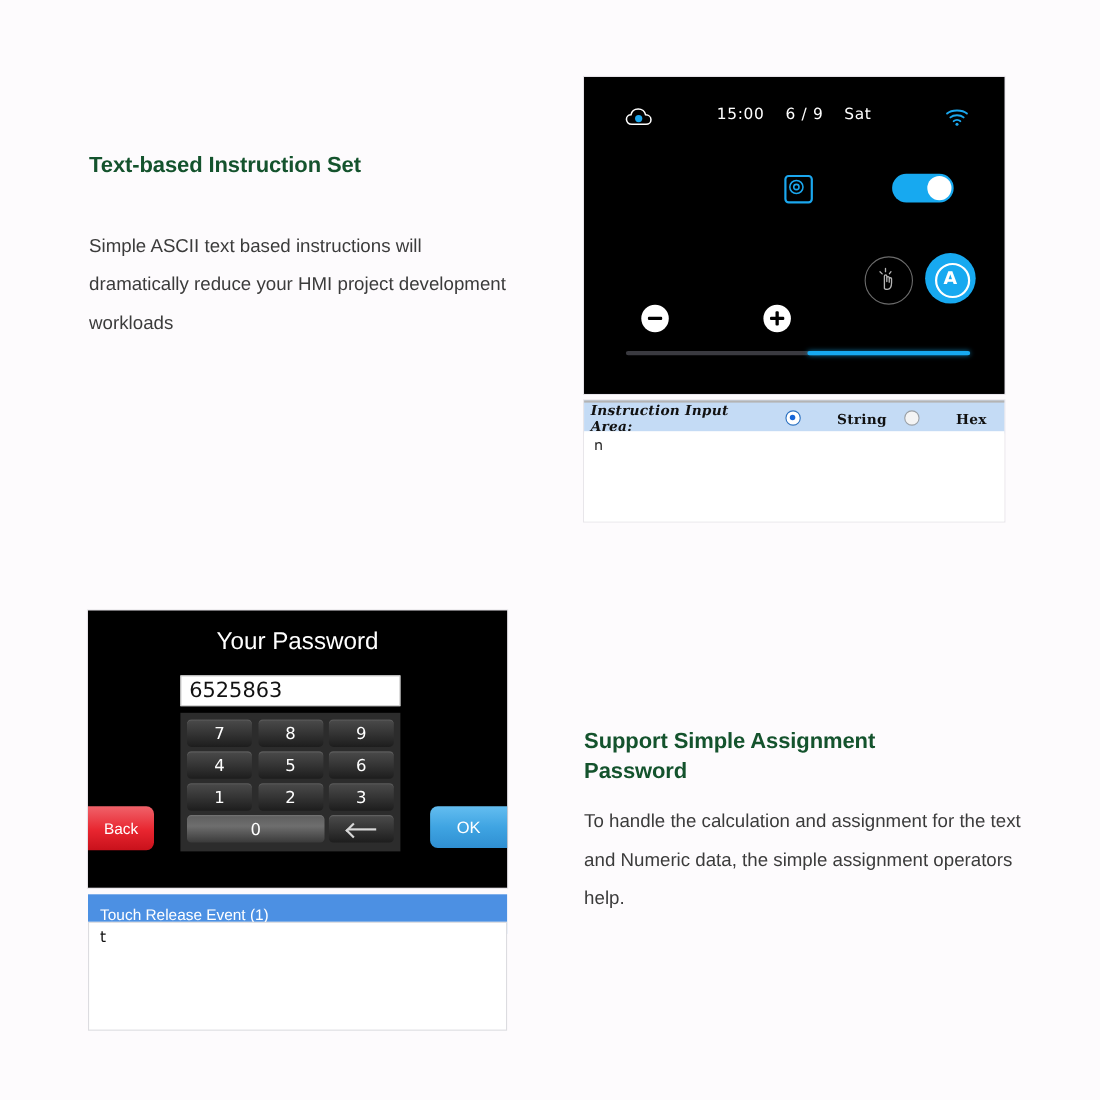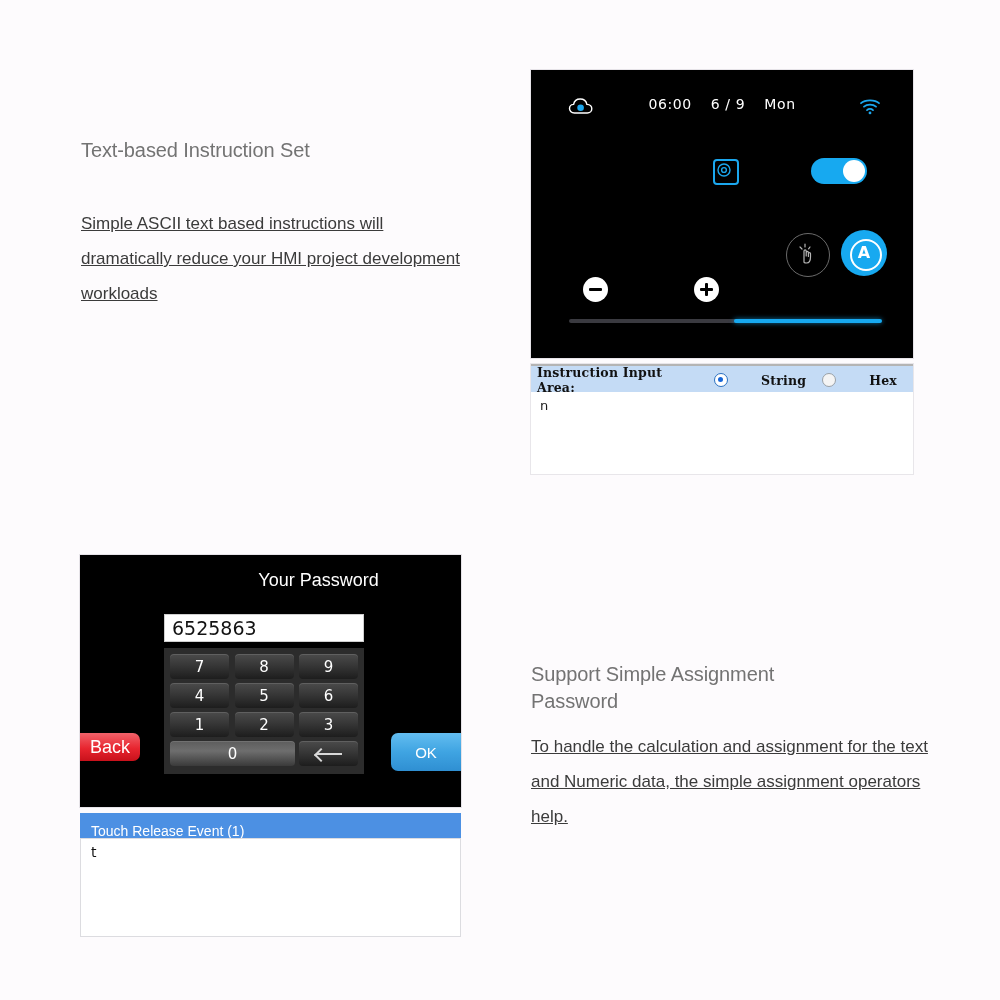--- a/index.html
+++ b/index.html
@@ -7,24 +7,24 @@
     width:1000px;height:1000px;
     background:#fdfbfd;
     font-family:"Liberation Sans", sans-serif;
     overflow:hidden;
     position:relative;
   }
   .abs{position:absolute;}
 
   
   .copy-title{
-    font-size:20px;font-weight:normal;color:#737373;letter-spacing:-0.1px;line-height:1.35;
+    font-size:20px;font-weight:bold;color:#14532d;letter-spacing:-0.1px;line-height:1.35;
   }
   .copy-body{
-    font-size:17px;color:#3b3b3b;line-height:35px;font-weight:400;text-decoration:underline;
+    font-size:17px;color:#3b3b3b;line-height:35px;font-weight:400;
   }
 
   
   .device{
     background:#000;
     box-shadow:0 0 0 1px #e6e3e8;
   }
 
   
   #hmi-panel{left:531px;top:70px;width:382px;height:288px;}
@@ -104,42 +104,42 @@
   
   #instr-block{left:531px;top:364px;width:382px;height:110px;
     background:#fff;box-shadow:0 0 0 1px #e8e6ea;}
   #instr-header{
     position:absolute;left:0;top:0;width:100%;height:28px;background:#c4dbf5;
     border-top:2px solid #b4b4b4;
     font-family:"DejaVu Serif", serif;
     font-size:12.5px;color:#111;letter-spacing:0.2px;
     display:flex;align-items:center;
   }
-  #instr-header .lbl{margin-left:6px;font-weight:bold;}
+  #instr-header .lbl{margin-left:6px;font-weight:bold;font-style:italic;}
   .radio-grp{display:flex;align-items:center;margin-left:14px;}
   .radio-grp .rb{
     width:12px;height:12px;border-radius:50%;background:#f4f4f4;
     border:1px solid #9aa0a6;margin-right:5px;position:relative;
   }
   .radio-grp .rb.on{border-color:#2a70c0;background:#fff;}
   .radio-grp .rb.on::after{
     content:"";position:absolute;left:2.5px;top:2.5px;width:5px;height:5px;border-radius:50%;background:#1565d8;
   }
   .radio-grp .rtxt{font-weight:bold;margin-right:16px;margin-left:28px;}
   #instr-body{
     position:absolute;left:0;top:28px;width:100%;height:82px;background:#fff;
     padding:6px 0 0 9px;box-sizing:border-box;
     font-family:"DejaVu Sans", sans-serif;font-size:13px;color:#1b1b1b;
   }
 
   
   #pwd-panel{left:80px;top:555px;width:381px;height:252px;}
   #pwd-title{
     position:absolute;left:0;top:15px;width:100%;text-align:center;
-    color:#fff;font-size:18px;font-weight:400;margin-left:48px;
+    color:#fff;font-size:22px;font-weight:400;
   }
   #pwd-input{
     position:absolute;left:164px;top:614px;width:200px;height:28px;background:#fff;
     border:1px solid #cfcfcf;box-sizing:border-box;
     font-size:19px;color:#121212;padding-left:7px;line-height:27px;
     font-family:"DejaVu Sans", sans-serif;
   }
   #keypad{
     position:absolute;left:164px;top:648px;width:200px;height:126px;background:#2c2c2c;
     padding:6px;box-sizing:border-box;
@@ -156,24 +156,24 @@
   .kp-key.wide{width:125px;
     background:linear-gradient(180deg,#5d5d5d 0%,#6e6e6e 40%,#3a3a3a 100%);}
   .kp-key.back{width:59px;
     background:linear-gradient(180deg,#4b4b4b 0%,#373737 45%,#1d1d1d 100%);}
   .arrow-glyph{display:inline-block;width:26px;height:2px;background:#d8d8d8;position:relative;}
   .arrow-glyph::before{
     content:"";position:absolute;left:0;top:-3px;width:8px;height:8px;
     border-left:2px solid #d8d8d8;border-bottom:2px solid #d8d8d8;transform:rotate(45deg);
   }
   #btn-back{
-    position:absolute;left:80px;top:733px;width:60px;height:28px;
+    position:absolute;left:80px;top:733px;width:60px;height:40px;
     border-radius:0 7px 7px 0;
     background:linear-gradient(180deg,#f0626a 0%,#e8252f 55%,#c8111b 100%);
-    color:#fff;font-size:18px;display:flex;align-items:center;justify-content:center;
+    color:#fff;font-size:14px;display:flex;align-items:center;justify-content:center;
   }
   #btn-ok{
     position:absolute;left:391px;top:733px;width:70px;height:38px;
     border-radius:7px 0 0 7px;
     background:linear-gradient(180deg,#63bdf0 0%,#3fa4e2 50%,#2f8fd2 100%);
     color:#fff;font-size:15px;display:flex;align-items:center;justify-content:center;
   }
 
   
   #evt-block{left:80px;top:813px;width:381px;height:124px;}
@@ -197,23 +197,23 @@
 
 <div class="abs device" id="hmi-panel">
   <div id="hmi-screen">
 
     <div class="status-bar">
       <svg class="cloud-icon" viewBox="0 0 26 22">
         <path d="M6.5 17 C3 17 1.5 14.5 1.5 12.5 C1.5 10 3.5 8.4 5.6 8.4 C6.2 5.2 8.9 3 12.2 3 C15.6 3 18.3 5.3 18.9 8.4 C21.6 8.5 23.8 10.2 23.8 12.8 C23.8 15.2 21.9 17 19.3 17 Z" fill="none" stroke="#ffffff" stroke-width="1.4"></path>
         <circle cx="12.6" cy="11.8" r="3.3" fill="#1ba7ee"></circle>
       </svg>
       <div class="sb-time">
-        <span>06:00</span>
+        <span>15:00</span>
         <span>6 / 9</span>
-        <span>Mon</span>
+        <span>Sat</span>
       </div>
       <svg class="wifi-icon" viewBox="0 0 22 18">
         <path d="M2 6.2 C6 2.4 16 2.4 20 6.2" fill="none" stroke="#1ba7ee" stroke-width="1.8" stroke-linecap="round"></path>
         <path d="M5 9.7 C8 7 14 7 17 9.7" fill="none" stroke="#1ba7ee" stroke-width="1.8" stroke-linecap="round"></path>
         <path d="M8 13.1 C9.6 11.6 12.4 11.6 14 13.1" fill="none" stroke="#1ba7ee" stroke-width="1.8" stroke-linecap="round"></path>
         <circle cx="11" cy="15.9" r="1.4" fill="#1ba7ee"></circle>
       </svg>
     </div>
 
 

